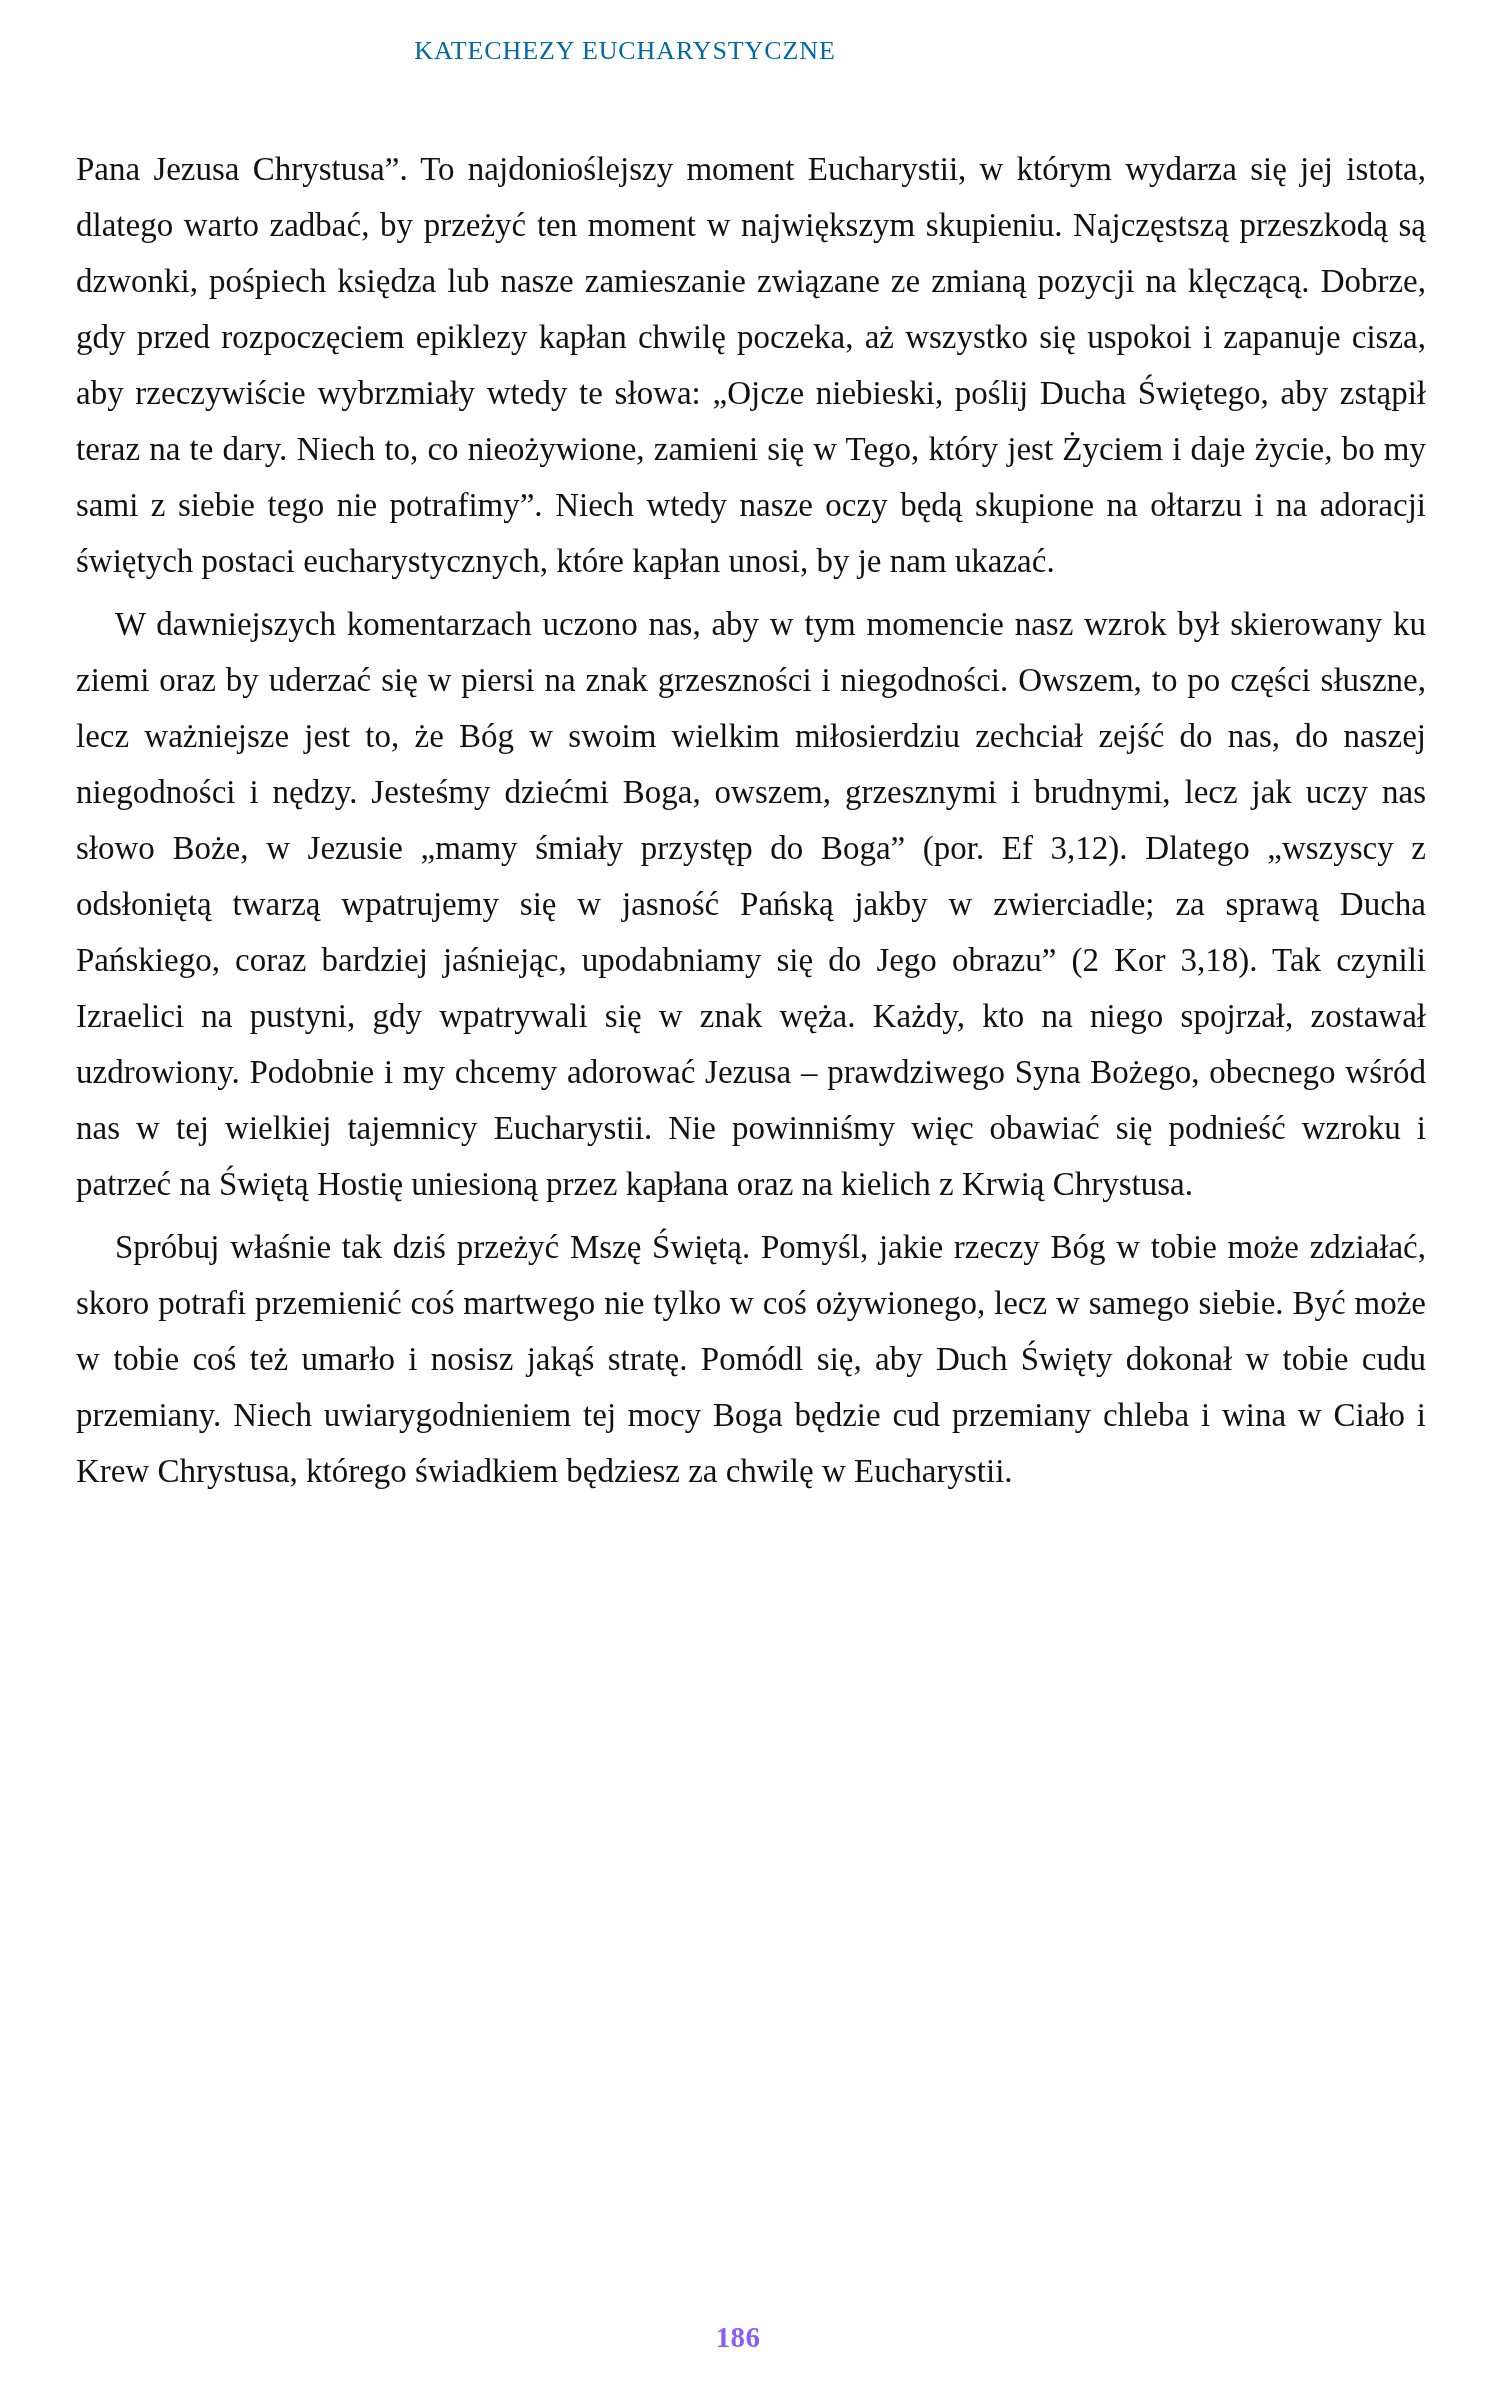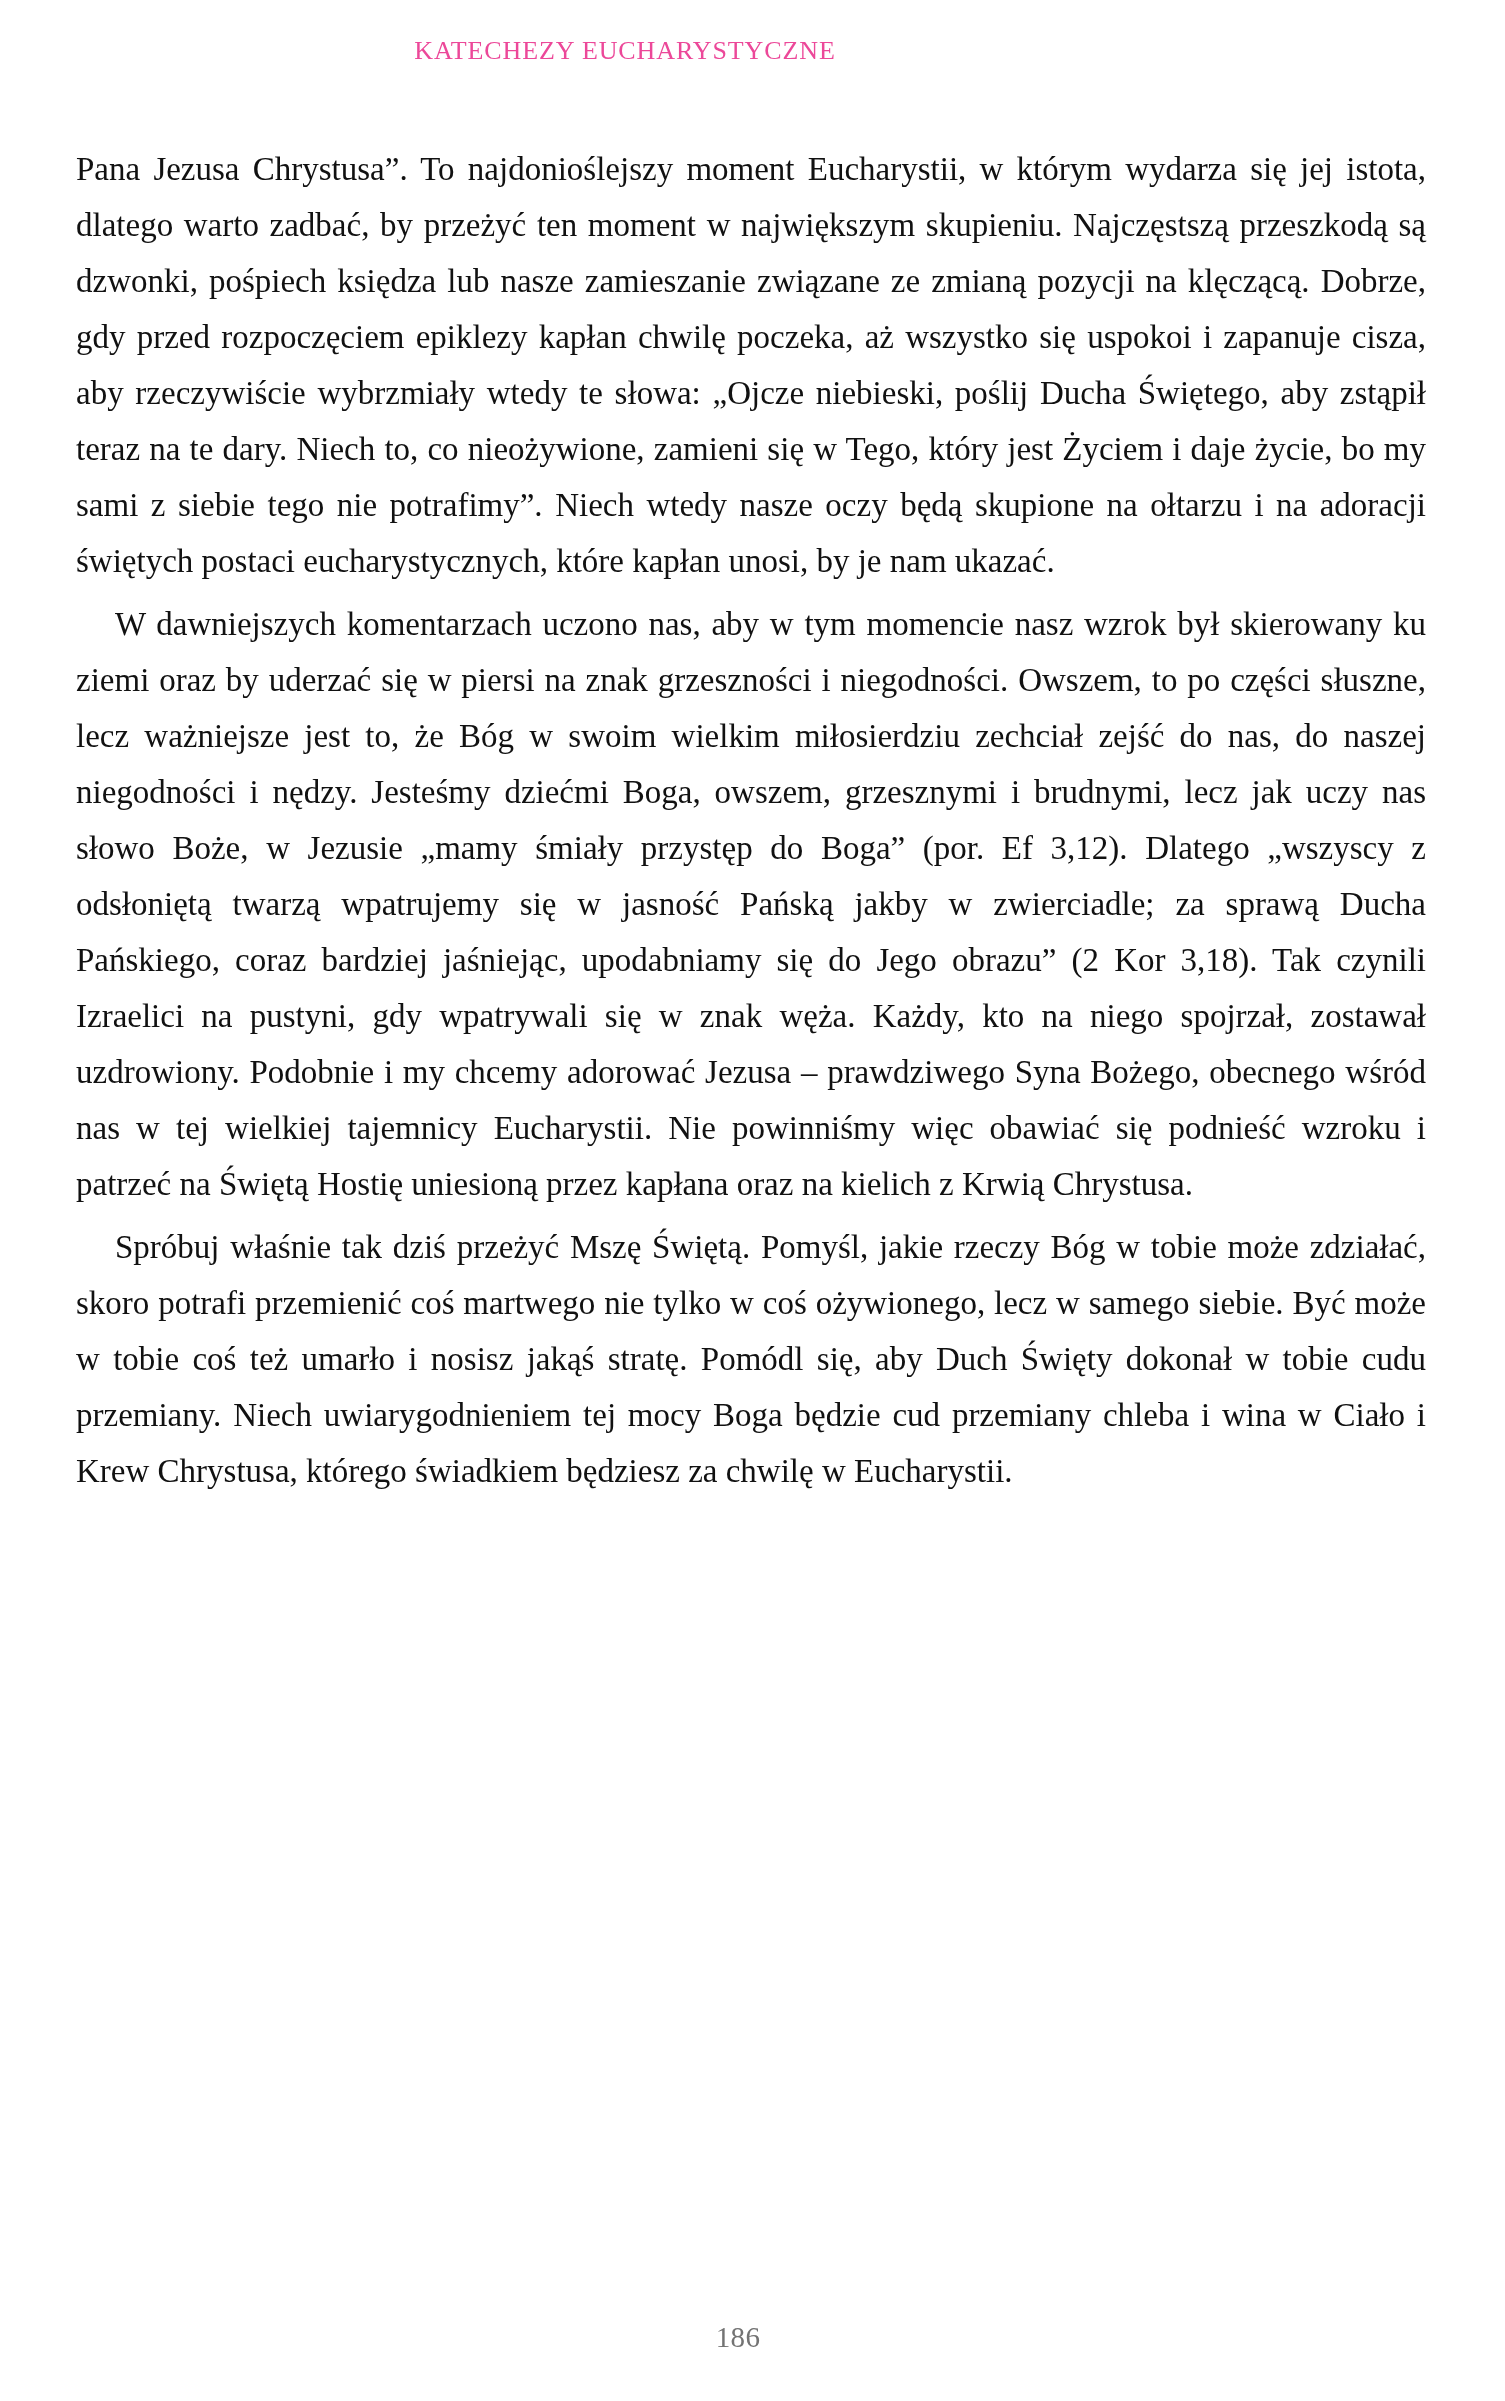--- a/index.html
+++ b/index.html
@@ -28,21 +28,21 @@
   .running-header {
     position: absolute;
     top: 36px;
     left: 0;
     width: 1250px;
     text-align: center;
     font-size: 26px;
     letter-spacing: 0.9px;
     font-variant: small-caps;
     text-transform: uppercase;
-    color: #ec4899;
+    color: #0369a1;
     font-family: "Liberation Serif", "DejaVu Serif", serif;
   }
   .running-header .hdr-text {
     display: inline-block;
     font-size: 26px;
   }
 
   
   .textblock {
     position: absolute;
@@ -70,22 +70,23 @@
   }
 
   
   .folio {
     position: absolute;
     bottom: 47px;
     left: 0;
     width: 1476px;
     text-align: center;
     font-size: 29px;
-    color: #737373;
+    color: #8b5cf6;
     letter-spacing: 0.4px;
+    font-weight: bold;
   }
 </style>
 </head>
 <body>
 
 <div class="page">
 
   <div class="running-header">
     <span class="hdr-text">KATECHEZY EUCHARYSTYCZNE</span>
   </div>

